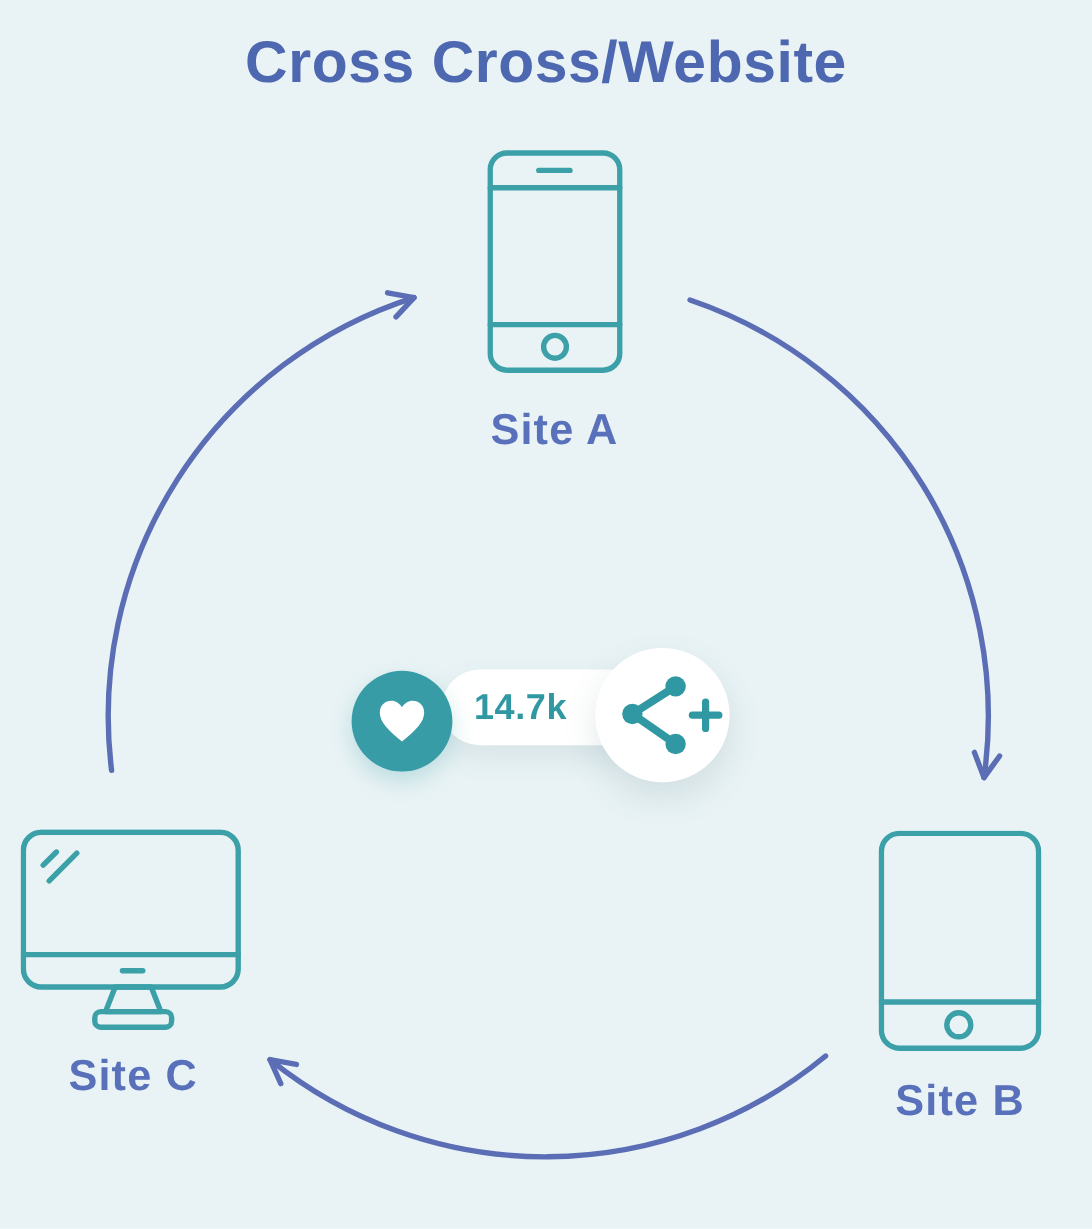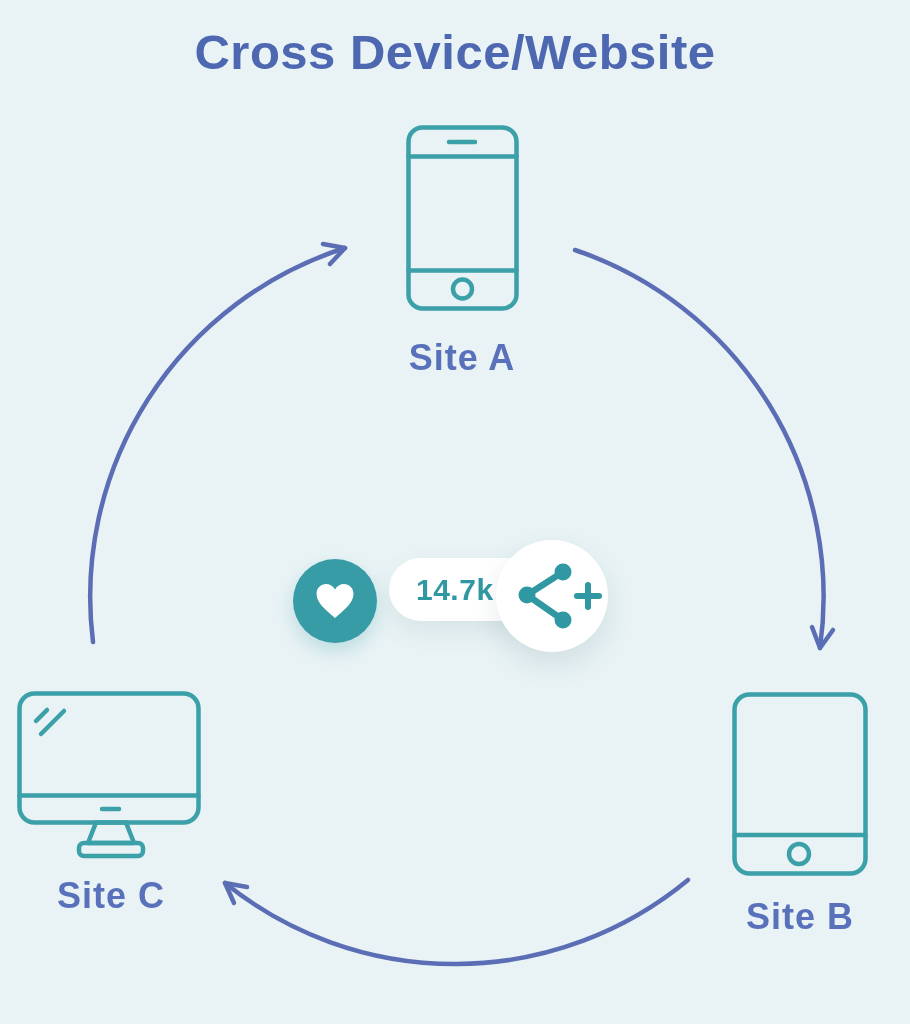--- a/index.html
+++ b/index.html
@@ -44,21 +44,21 @@
     stroke-linejoin: round;
   }
   .node-label {
     font-size: 36px;
     font-weight: 700;
     letter-spacing: 1px;
     color: #5871BA;
   }
   .pill {
     position: absolute;
-    left: 389px;
+    left: 368px;
     top: 558px;
     width: 176px;
     height: 63px;
     box-sizing: border-box;
     background: #FFFFFF;
     border-radius: 39px;
     box-shadow: 0 10px 24px rgba(61, 98, 110, 0.10);
     display: flex;
     align-items: center;
     padding-left: 27px;
@@ -97,21 +97,21 @@
   }
   .share-btn svg { position: absolute; left: 0; top: 0; }
   .share-glyph line { stroke: #2F98A2; stroke-linecap: round; }
   .share-glyph circle { fill: #2F98A2; }
 </style>
 </head>
 <body>
 
 <div class="canvas">
 
-  <div class="title">Cross Device/Website</div>
+  <div class="title">Cross Cross/Website</div>
 
   <svg class="arcs" width="910" height="1024" viewBox="0 0 910 1024">
     <g>
       <path d="M 93 642 A 366 366 0 0 1 345 248"></path>
       <path d="M 323 244 L 345 248 L 330 264"></path>
     </g>
     <g>
       <path d="M 575 250 A 366 366 0 0 1 820 648"></path>
       <path d="M 833 630 L 820 648 L 812 627"></path>
     </g>

